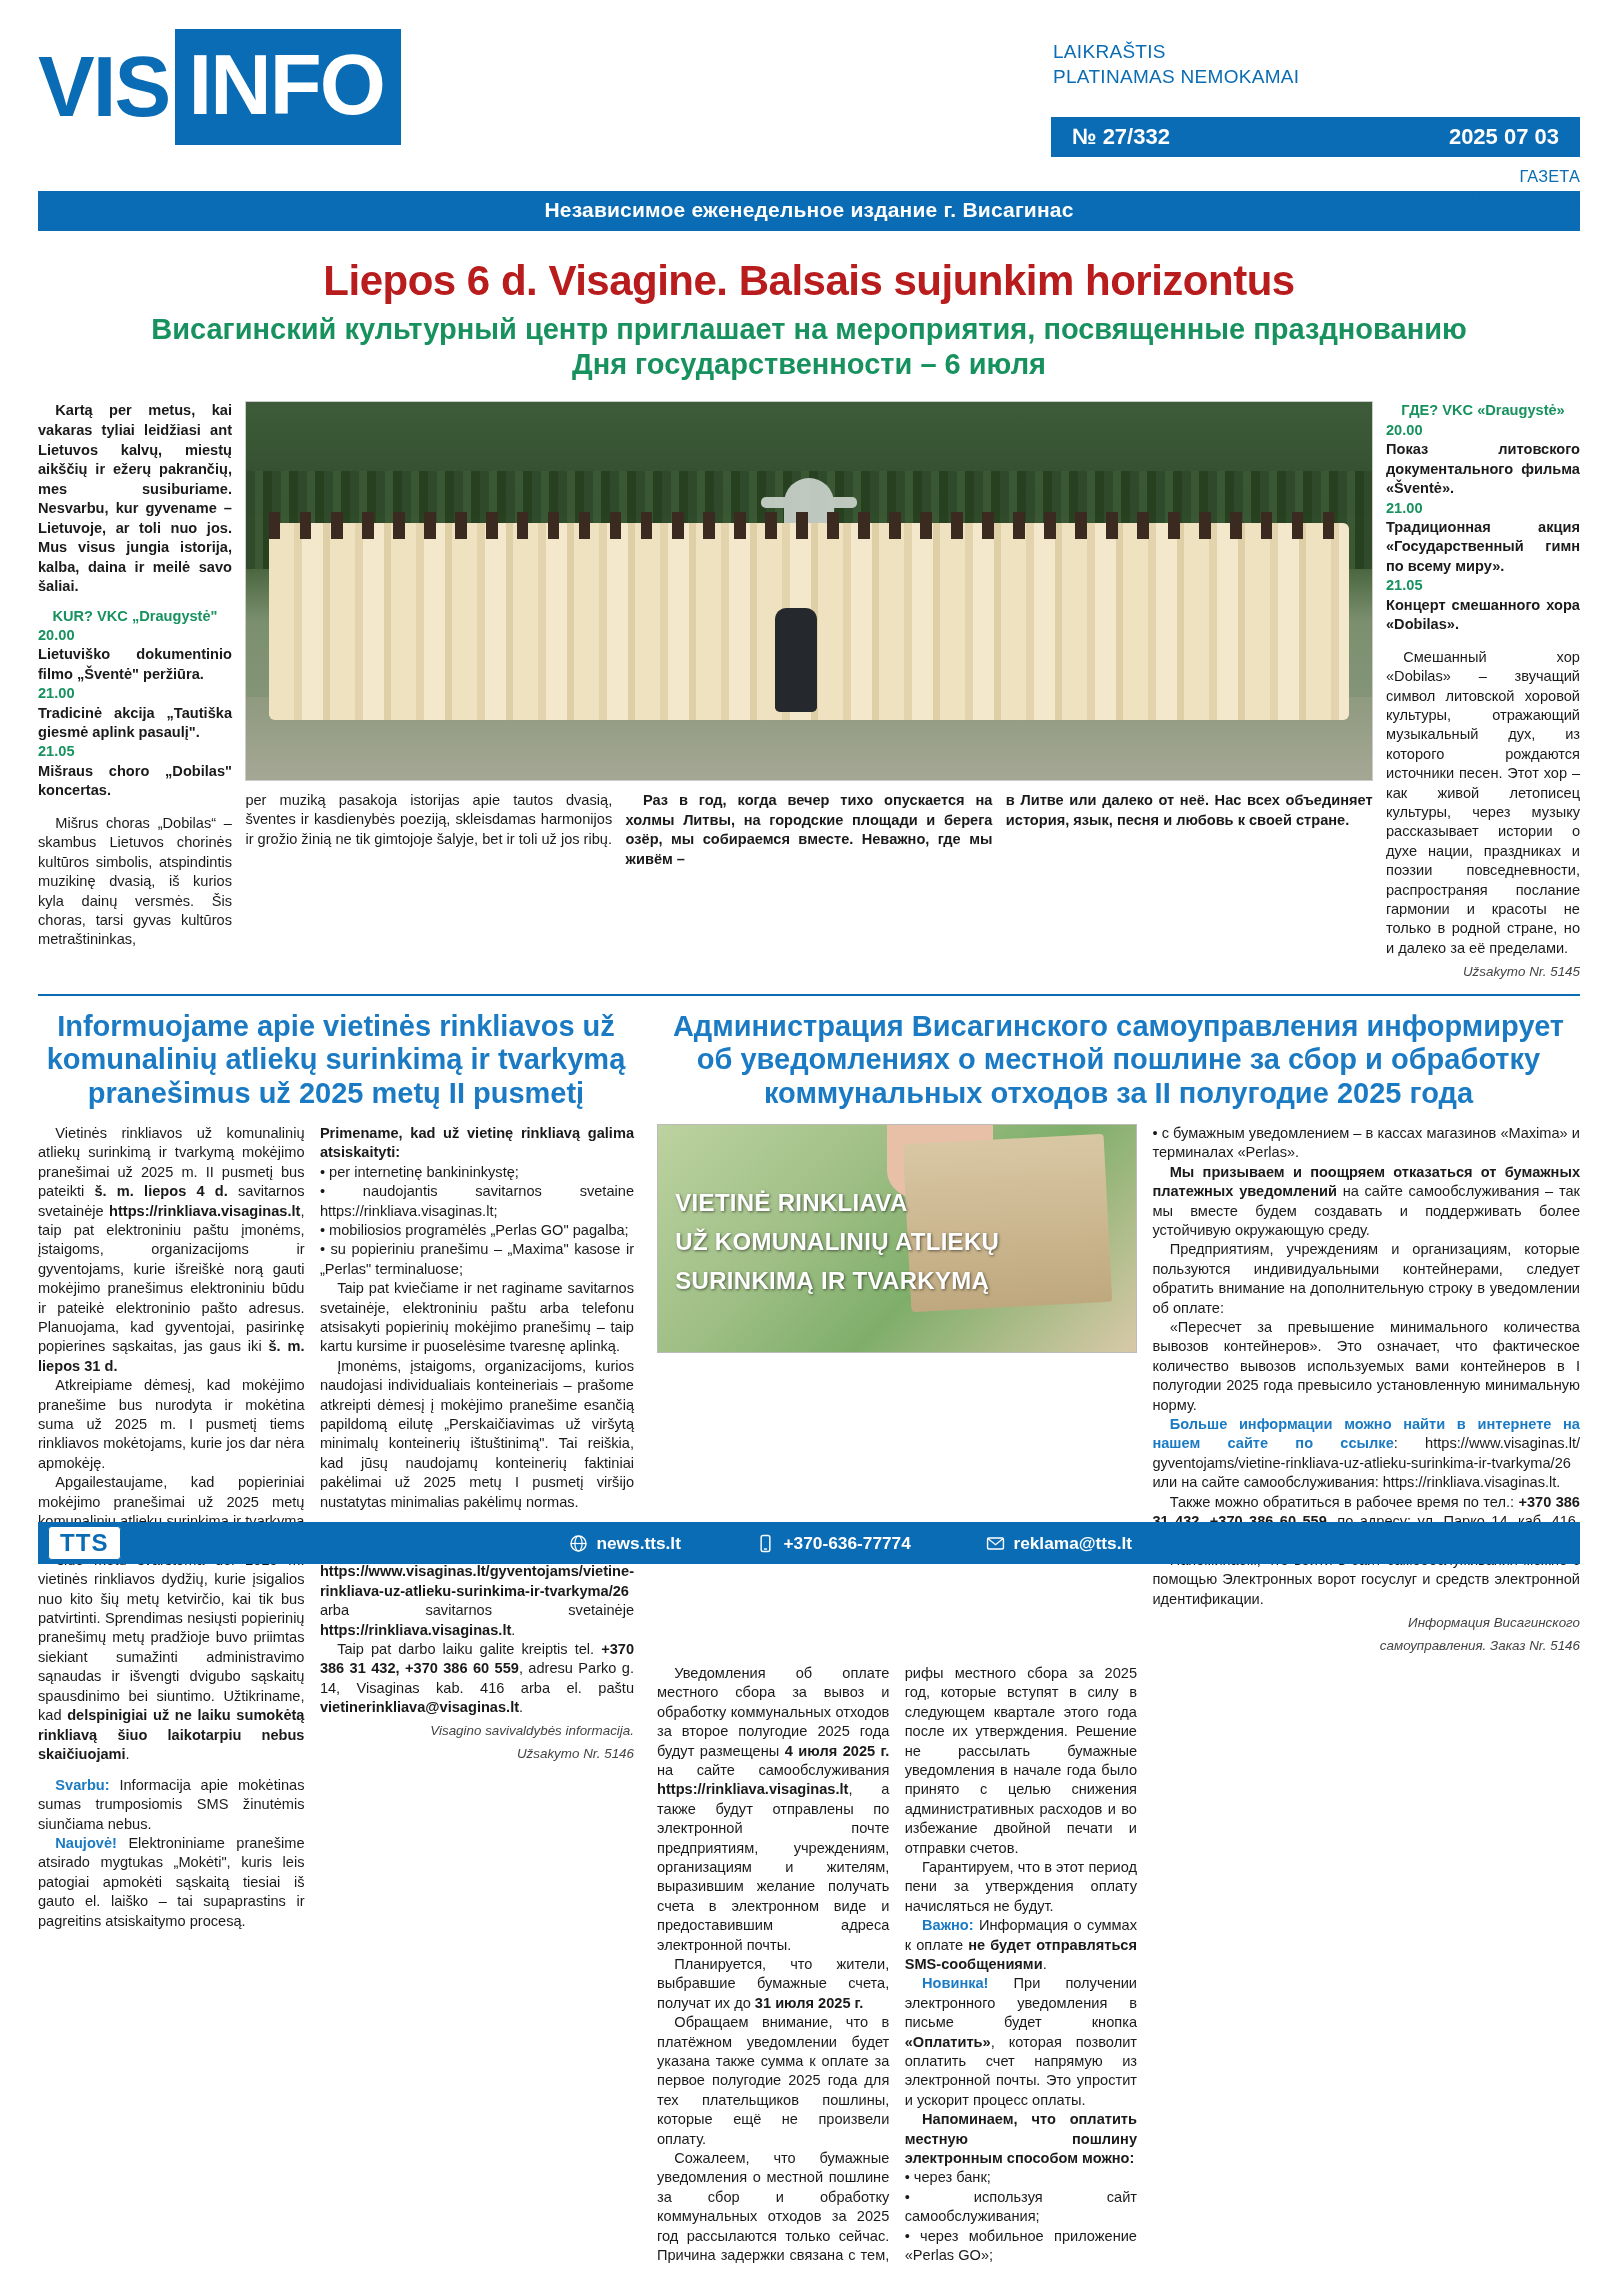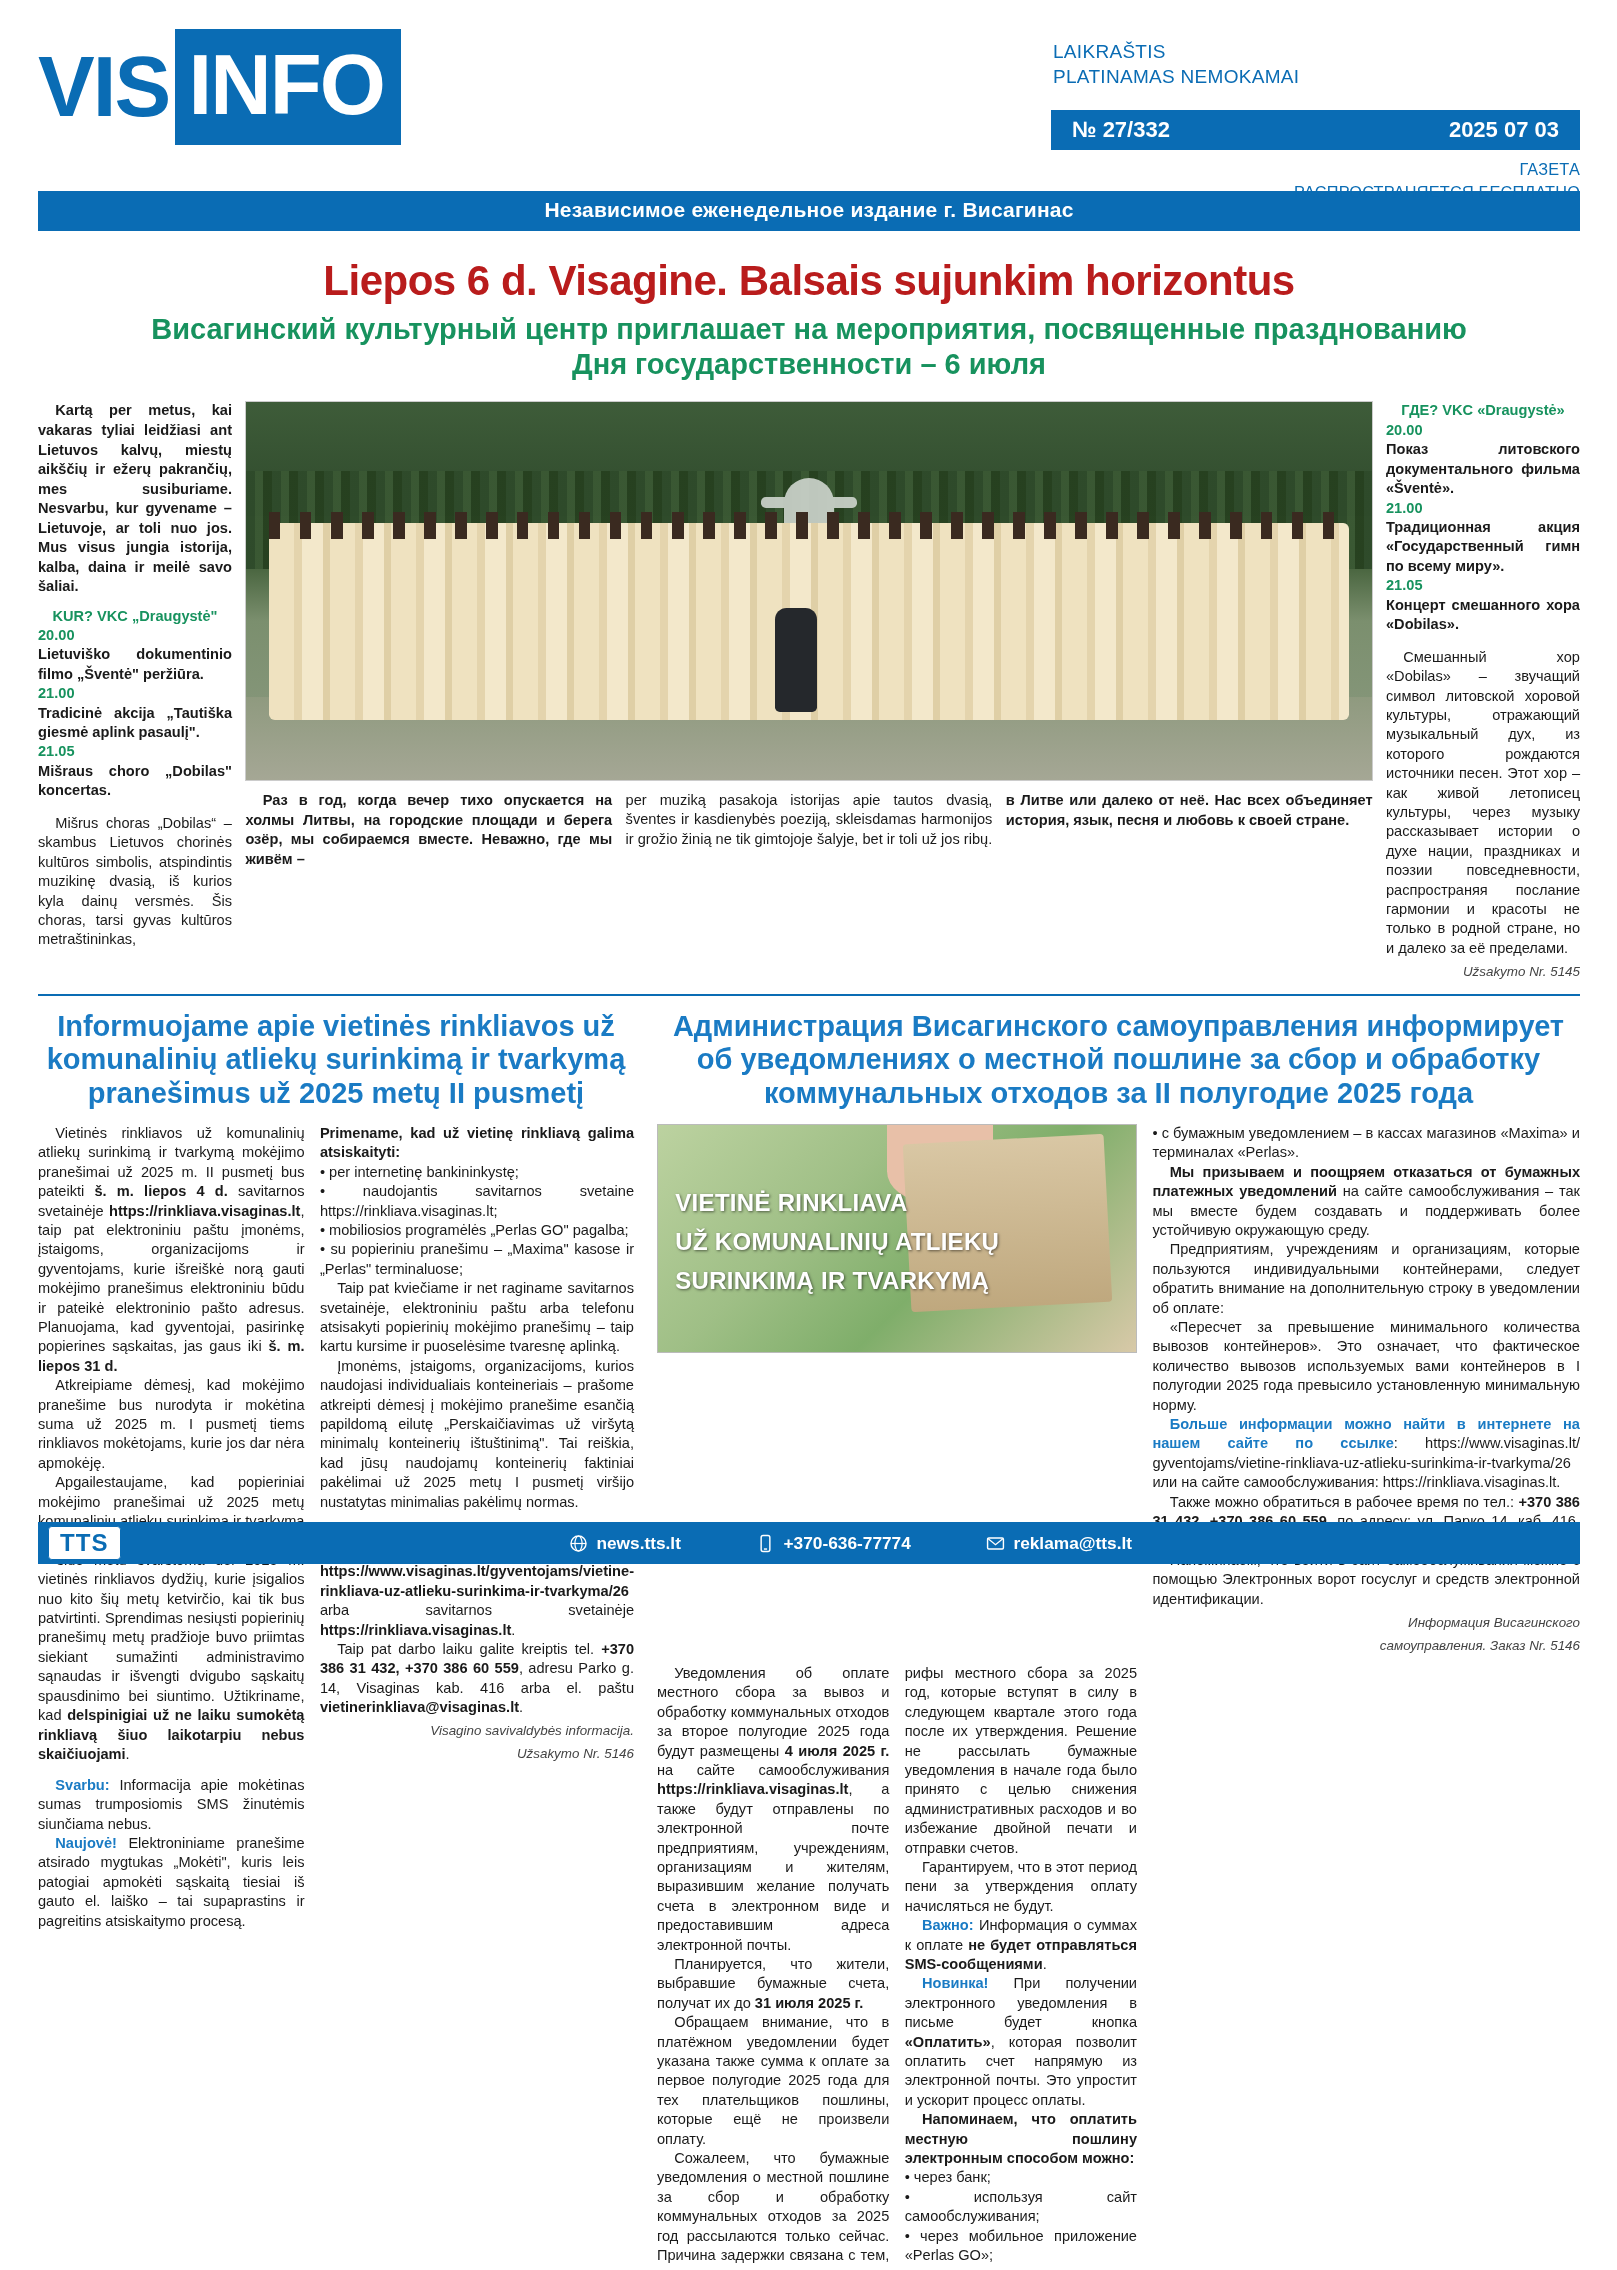--- a/index.html
+++ b/index.html
@@ -20,21 +20,21 @@
   .logo { display:flex; align-items:center; font-weight:bold; letter-spacing:-1.9px; }
   .logo-vis { font-size:85px; color:#0a6cb4; line-height:1; font-family:"Liberation Sans", sans-serif;
               font-weight:bold; font-style:normal; padding-right:5.8px; }
   .logo-info { font-size:85px; color:#ffffff; background:#0a6cb4; line-height:1;
                padding:13.4px 17.3px 17.3px 13.4px; font-weight:bold; }
   .mast-right { text-align:right; padding-top:9.6px; min-width:567px; }
   .mast-sub1 { color:#0a6cb4; font-size:19px; line-height:1.35; text-align:left;
                padding-left:40px; letter-spacing:0.3px; }
   .issuebar { background:#0a6cb4; color:#fff; display:flex; justify-content:space-between;
               align-items:center; font-size:22px; font-weight:bold; padding:6.7px 21px 7.7px 21px;
-              margin-top:20px; margin-left:38px; }
+              margin-top:27px; margin-left:38px; }
   .mast-sub2 { color:#0a6cb4; font-size:16.3px; line-height:1.4; margin-top:7.7px; letter-spacing:0.2px; }
 
   
   .strip { background:#0a6cb4; color:#fff; text-align:center; font-size:21px;
            font-weight:bold; padding:6.7px 0 8.6px 0; margin-top:13.4px; letter-spacing:0.2px; }
 
   
   .head-wrap { text-align:center; padding:27px 48px 7.7px 48px; }
   .head-lt { color:#b91c1c; font-size:42px; font-weight:bold; line-height:1.1; letter-spacing:-0.5px;}
   .head-ru { color:#17925e; font-size:29px; font-weight:bold; line-height:1.22; margin-top:7.7px; }
@@ -164,24 +164,24 @@
         <div class="sky"></div>
         <div class="treeline"></div>
         <div class="statue"></div>
         <div class="ground"></div>
         <div class="choir"></div>
         <div class="heads"></div>
         <div class="man"></div>
       </div>
       <div class="a1-3col" style="grid-template-columns:1fr 1fr 1fr;">
         <div class="col">
+          <p class="noind">per muziką pasakoja istorijas apie tautos dvasią, šventes ir kasdienybės poeziją, skleisdamas harmonijos ir grožio žinią ne tik gimtojoje šalyje, bet ir toli už jos ribų.</p>
+        </div>
+        <div class="col">
           <p class="a1-lead">Раз в год, когда вечер тихо опускается на холмы Литвы, на городские площади и берега озёр, мы собираемся вместе. Неважно, где мы живём –</p>
-        </div>
-        <div class="col">
-          <p class="noind">per muziką pasakoja istorijas apie tautos dvasią, šventes ir kasdienybės poeziją, skleisdamas harmonijos ir grožio žinią ne tik gimtojoje šalyje, bet ir toli už jos ribų.</p>
         </div>
         <div class="col">
           <p class="a1-lead noind">в Литве или далеко от неё. Нас всех объединяет история, язык, песня и любовь к своей стране.</p>
         </div>
       </div>
     </div>
 
     <div class="col">
       <p class="noind" style="text-align:center;">
         <span class="green">ГДЕ? VKC «Draugystė»</span>

